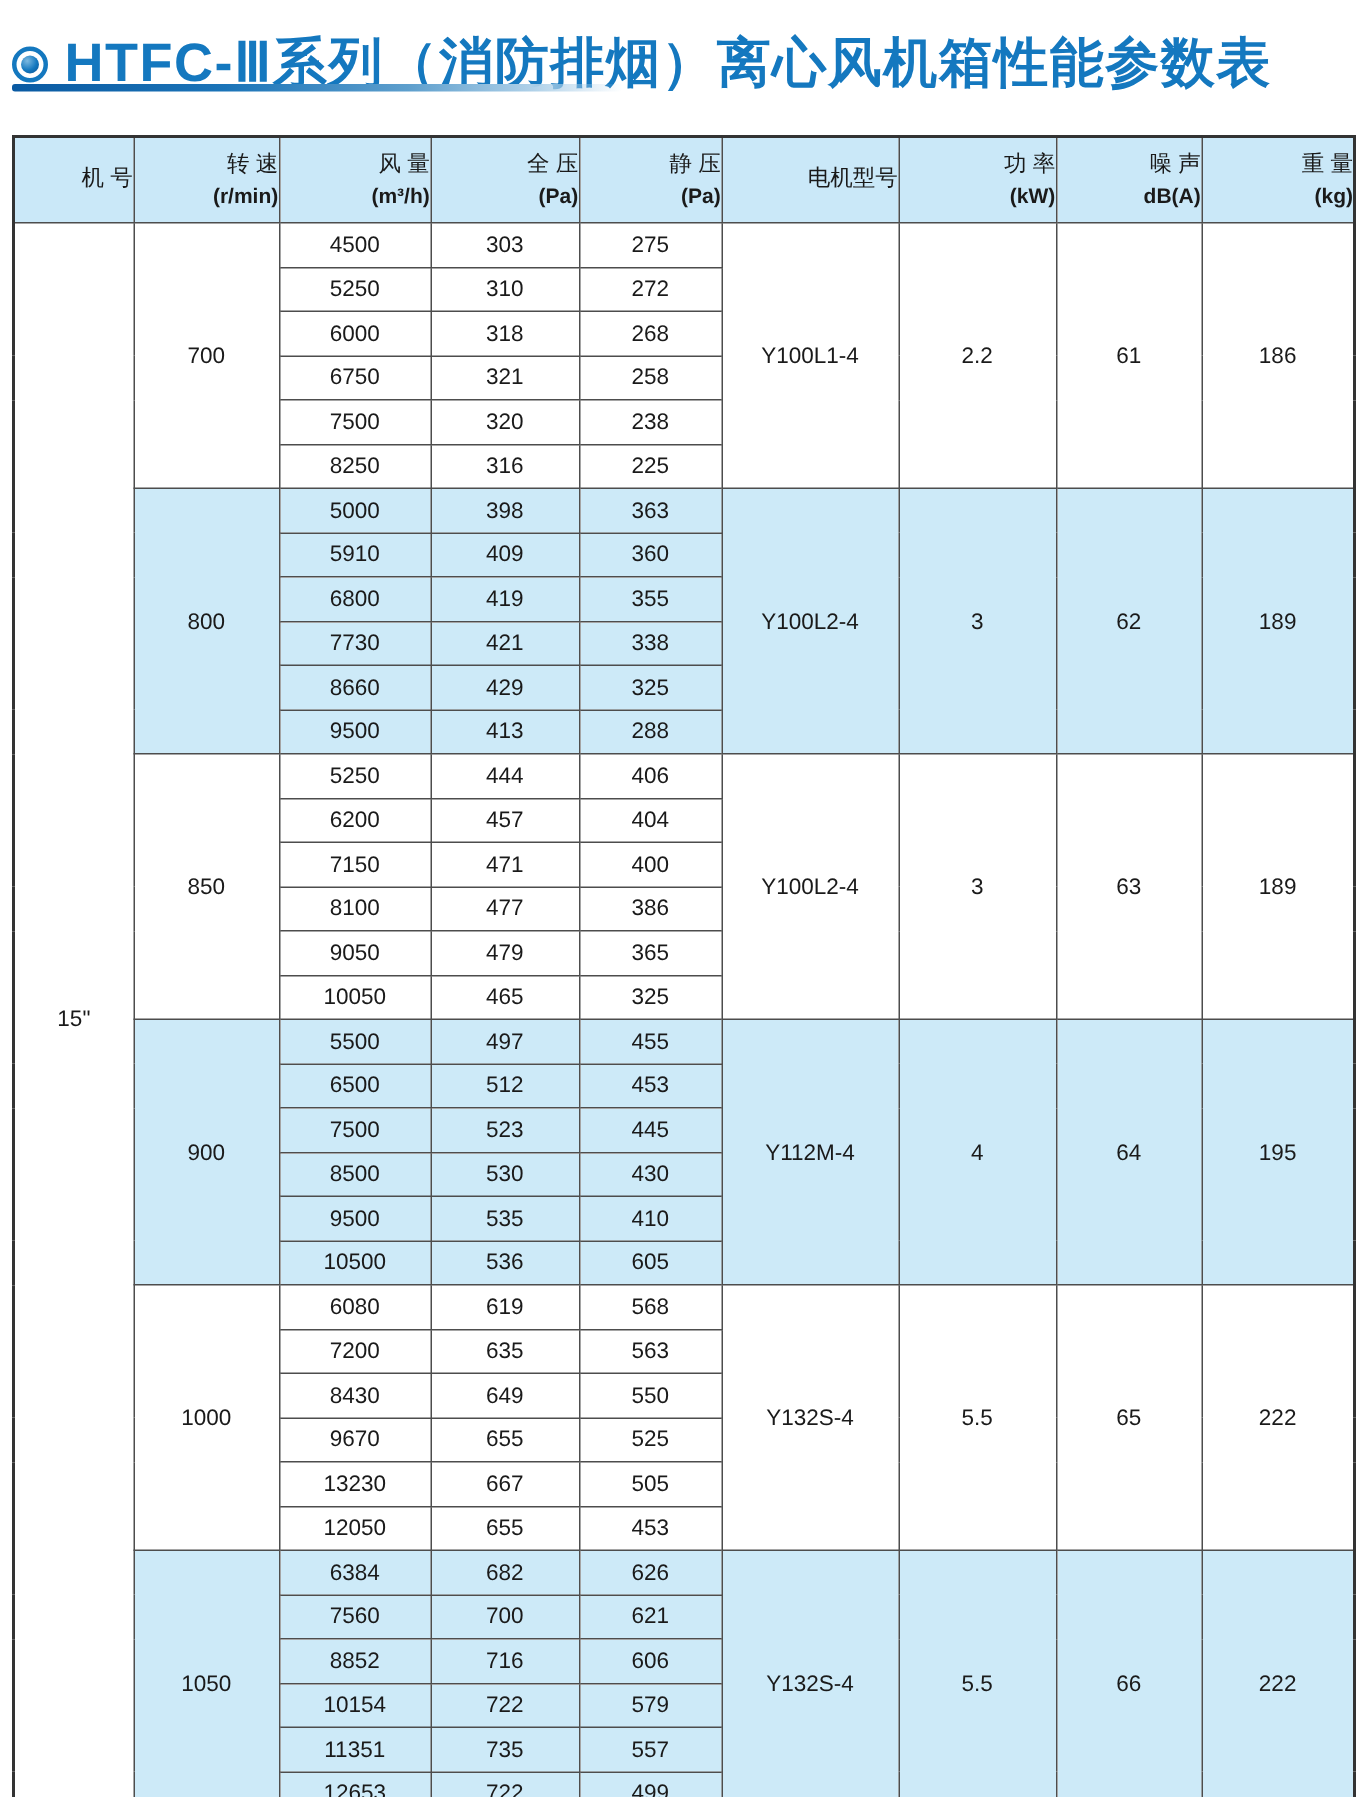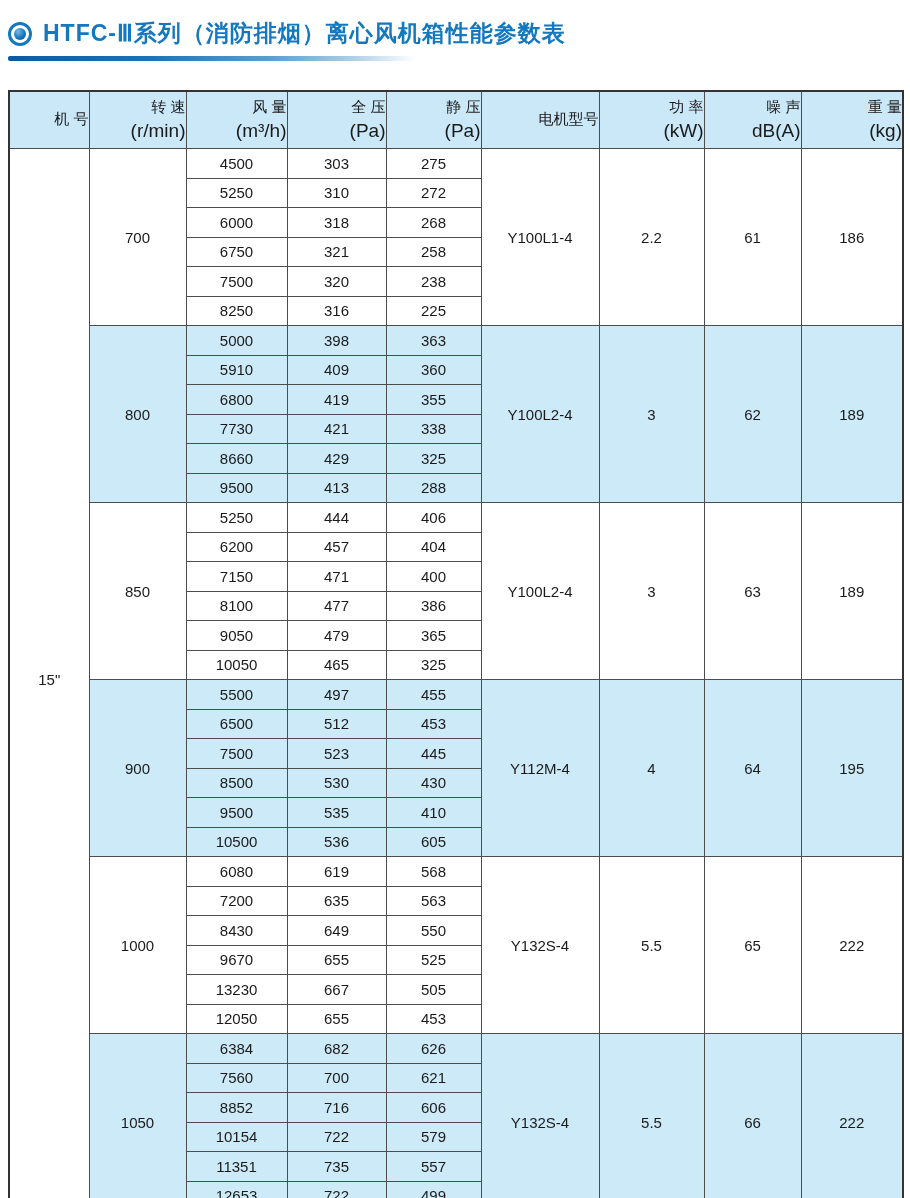--- a/index.html
+++ b/index.html
@@ -26,21 +26,21 @@
     flex:0 0 auto;
   }
   .title-icon::after {
     content:"";
     position:absolute; inset:3px;
     border-radius:50%;
     background:radial-gradient(circle at 35% 30%, #7db9e0 0%, #1478bf 55%, #0a4f8f 100%);
   }
   .page-title {
     color:#1478bf;
-    font-size:23px;
+    font-size:36px;
     font-weight:bold;
     letter-spacing:1px;
     white-space:nowrap;
   }
   .title-underline {
     position:absolute; left:8px; top:56px;
     width:407px; height:5px;
     border-radius:2px;
     background:linear-gradient(to right,
       #0a5aa2 0%, #1b74b8 35%, #5e9fcd 65%, #aed0e8 85%, rgba(235,245,252,0) 100%);
@@ -63,21 +63,21 @@
     overflow:hidden;
   }
   .perf thead th {
     background:#cae8f8;
     height:56px;
     font-weight:normal;
     font-size:15px;
     line-height:1.25;
     text-align:right;
   }
-  .hdr-sub { font-size:19px; margin-top:2px; font-weight:normal; }
+  .hdr-sub { font-size:14px; margin-top:2px; font-weight:bold; }
   .perf tbody td {
     font-size:15px;
     height:28.5px;
     background:#ffffff;
   }
   .perf tbody tr.shaded td { background:#cdeaf8; }
 </style>
 </head>
 <body>
 

